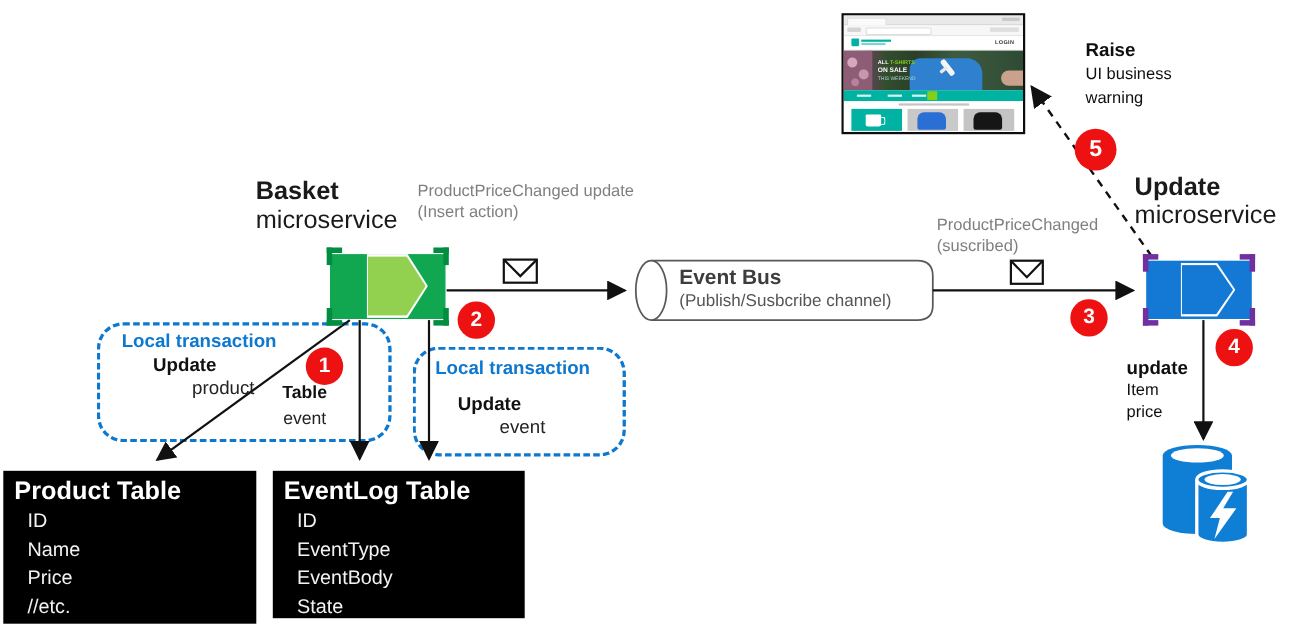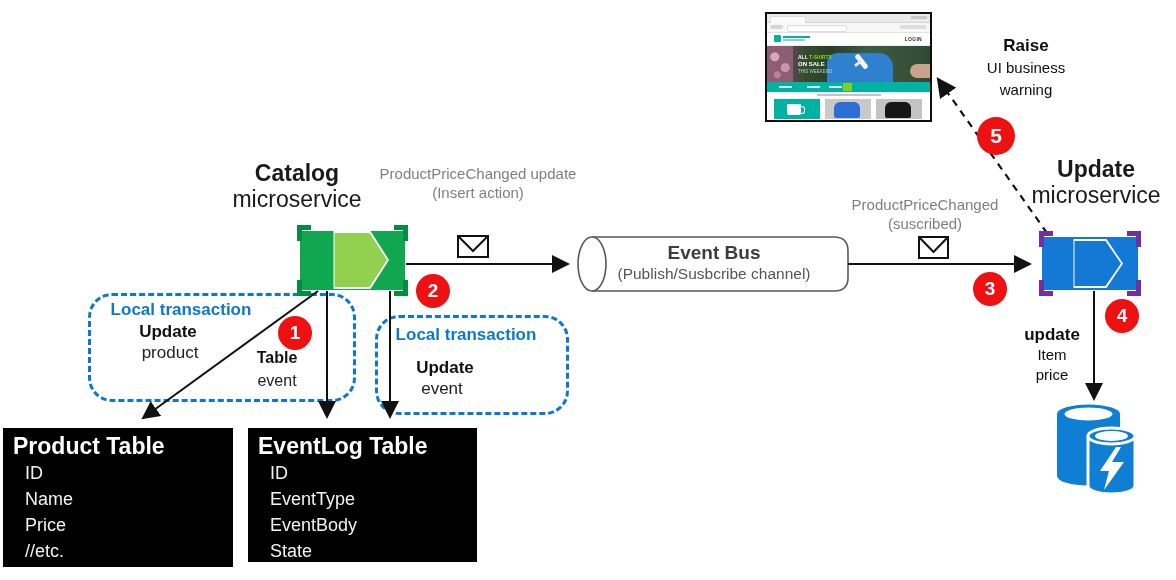--- a/index.html
+++ b/index.html
@@ -1,30 +1,30 @@
 <!DOCTYPE html>
 <html><head>
 <meta charset="utf-8">
 <style>
   html,body{margin:0;padding:0;background:#fff;}
   #canvas{position:relative;width:1176px;height:580px;background:#fff;overflow:hidden;
           font-family:"Liberation Sans",sans-serif;color:#111;}
-  .ct{position:absolute;transform:translateX(-50%);text-align:center;white-space:nowrap;}
+  .ct{position:absolute;transform:translateX(-50%);text-align:left;white-space:nowrap;}
   .svg-layer{position:absolute;left:0;top:0;z-index:3;pointer-events:none;}
 
   
   .svc-title{font-size:23px;font-weight:bold;line-height:26px;color:#1a1a1a;}
   .svc-sub{font-size:23px;line-height:26px;color:#1a1a1a;}
   .gray-lbl{font-size:15px;line-height:19px;color:#7f7f7f;}
 
   
   .ltbox{position:absolute;border:3px dashed #0d78cf;border-radius:24px;z-index:1;background:transparent;}
   .lt-title{font-size:17px;font-weight:bold;color:#0d78cf;line-height:20px;}
   .b17{font-size:17px;font-weight:bold;color:#111;line-height:20px;}
-  .r17{font-size:17px;color:#222;line-height:20px;}
+  .r17{font-size:17px;color:#222;line-height:20px;margin-left:33px;}
   .b16{font-size:16px;font-weight:bold;color:#111;line-height:21px;}
   .r16{font-size:16px;color:#222;line-height:21px;}
 
   
   .step{position:absolute;z-index:6;width:34px;height:34px;border-radius:50%;background:#ee1111;
         color:#fff;font-weight:bold;font-size:19px;display:flex;align-items:center;justify-content:center;}
 
   
   .cont{position:absolute;z-index:4;}
   .cont .body{position:absolute;left:0;top:0;width:100%;height:100%;}
@@ -142,21 +142,21 @@
       <ellipse cx="1088.5" cy="414" rx="31.5" ry="9.5" fill="#0f7fd5"></ellipse>
       <ellipse cx="1088.5" cy="414" rx="24" ry="6.5" fill="#fff"></ellipse>
       <path d="M1088 436 v50 a23.5 8 0 0 0 47 0 v-50" fill="#0f7fd5" stroke="#fff" stroke-width="3"></path>
       <ellipse cx="1111.5" cy="436" rx="23.5" ry="8" fill="#0f7fd5" stroke="#fff" stroke-width="3"></ellipse>
       <ellipse cx="1111.5" cy="436" rx="16.5" ry="5" fill="#fff"></ellipse>
       <polygon points="1116,447 1100,471 1109,471 1104,490 1124,462 1112,462 1121,447" fill="#fff"></polygon>
     </g>
   </svg>
 
   <div class="ct" style="left:297px;top:160px;z-index:2;">
-    <div class="svc-title">Catalog</div>
+    <div class="svc-title">Basket</div>
     <div class="svc-sub">microservice</div>
   </div>
   <div class="ct" style="left:1096px;top:156px;z-index:2;">
     <div class="svc-title">Update</div>
     <div class="svc-sub">microservice</div>
   </div>
 
   <div class="ct gray-lbl" style="left:478px;top:164px;z-index:2;">
     <div>ProductPriceChanged update</div>
     <div>(Insert action)</div>

